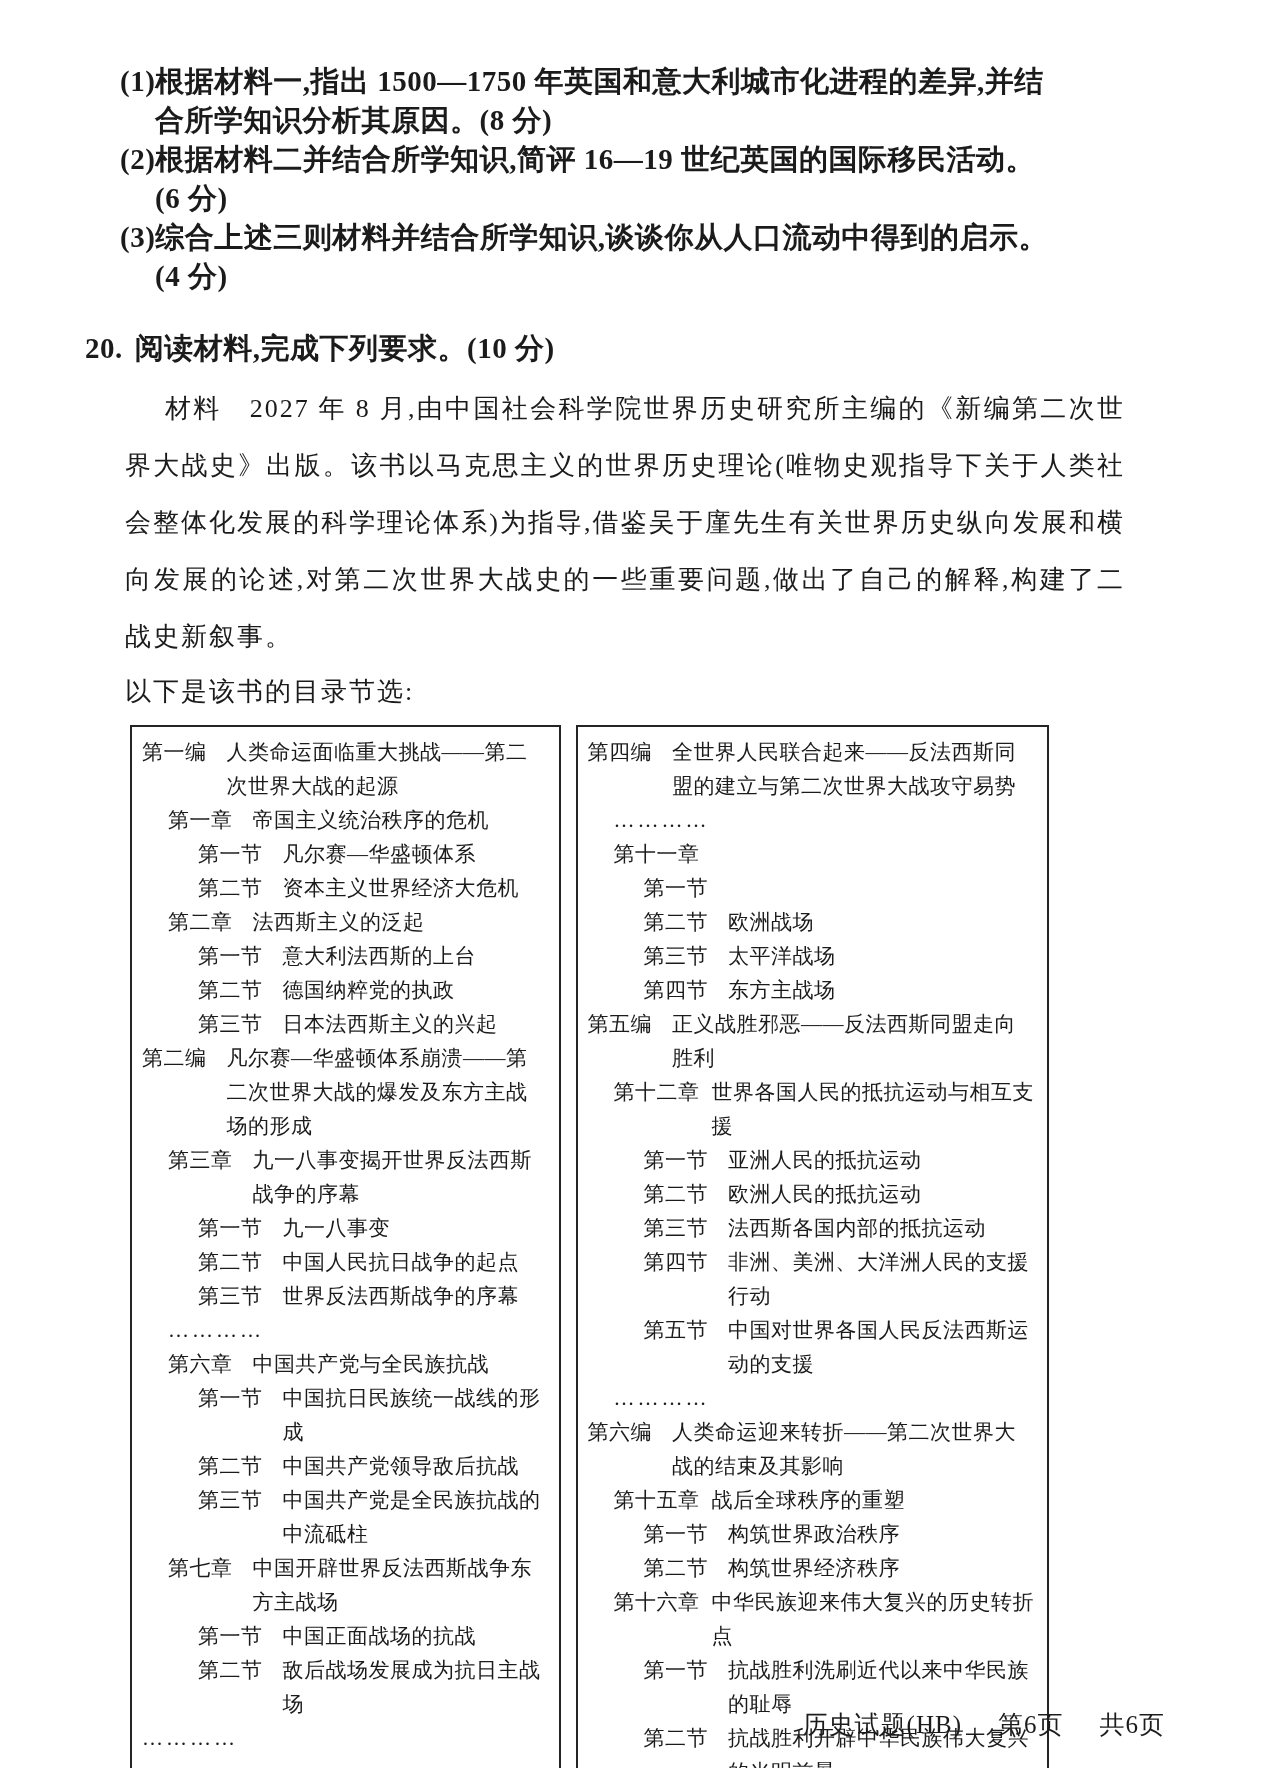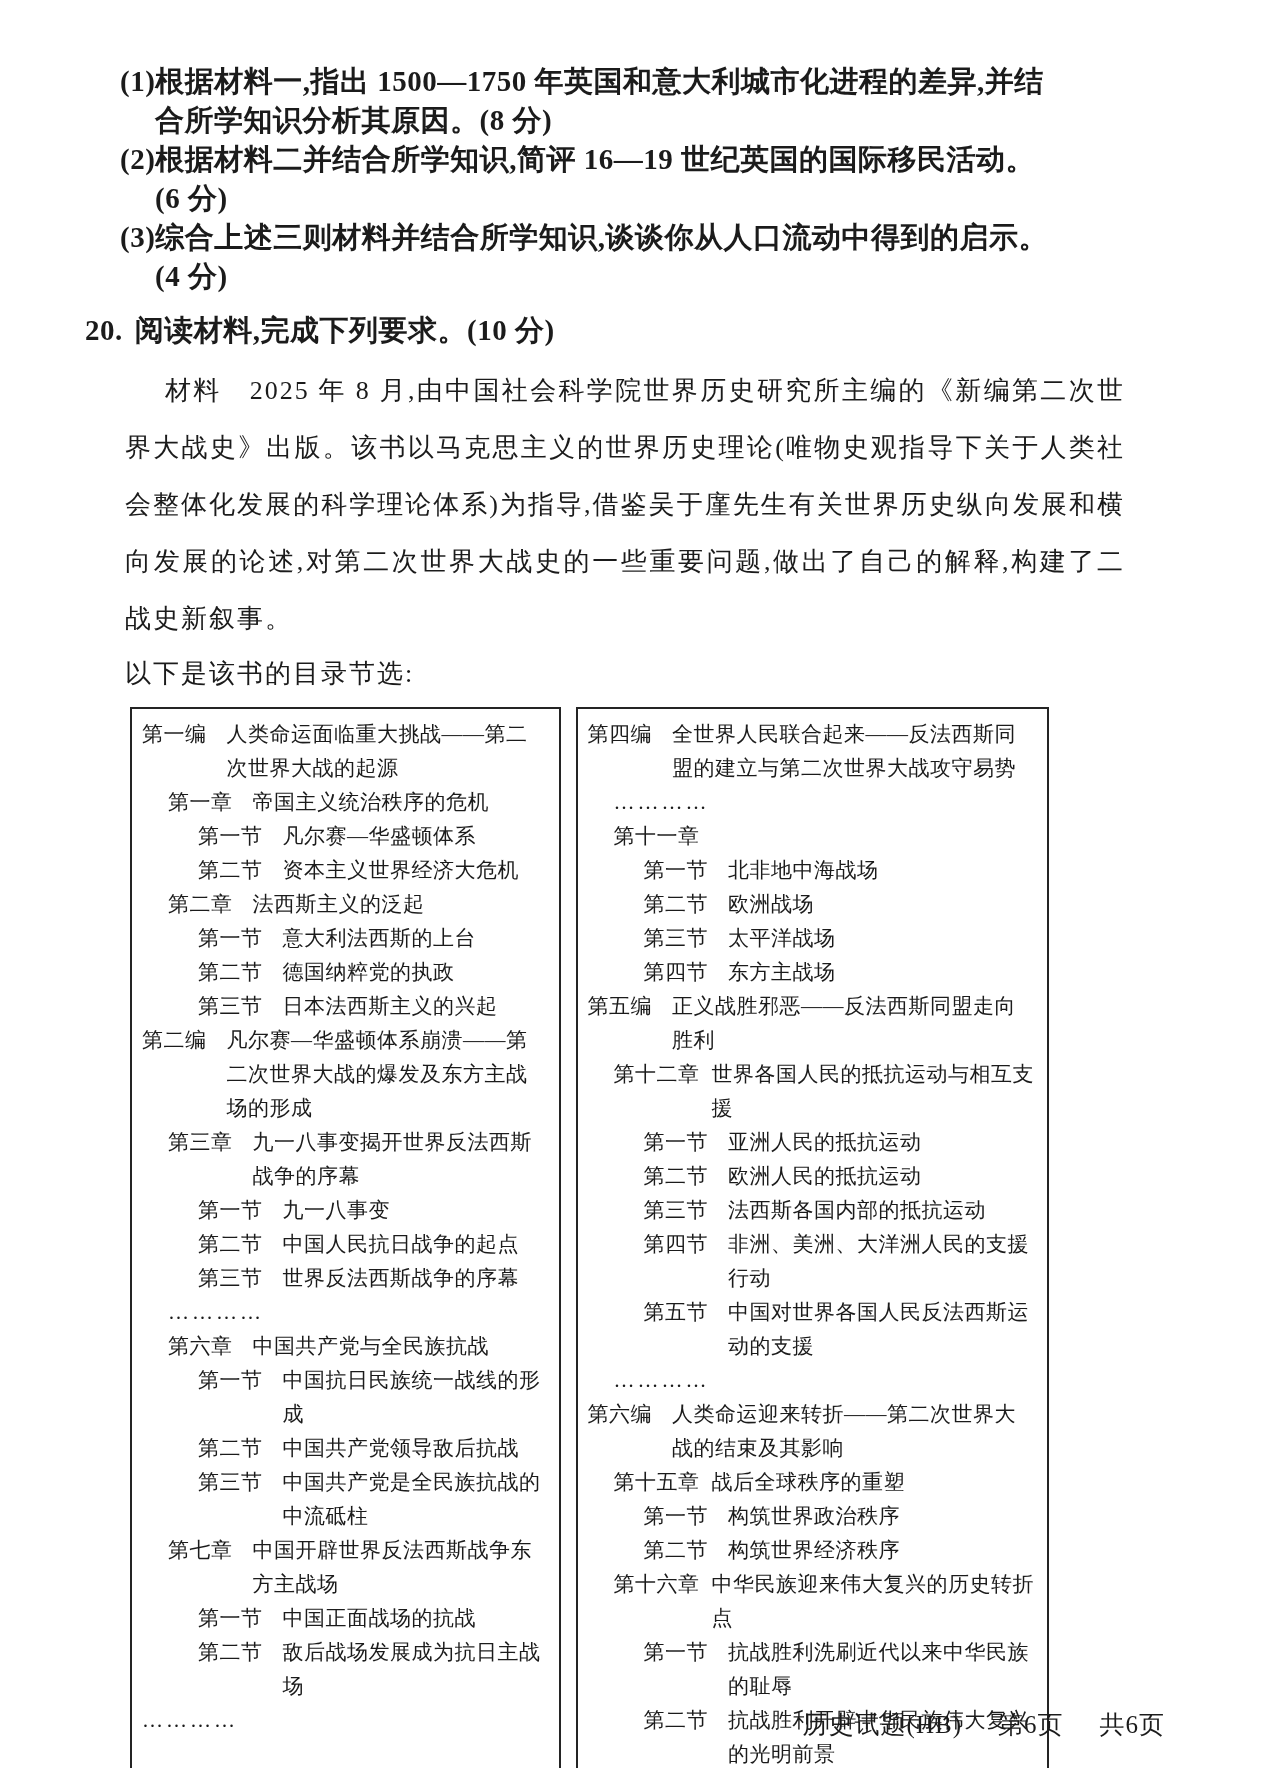--- a/index.html
+++ b/index.html
@@ -14,21 +14,21 @@
   .page { padding:62px 123px 0 85px; width:1172px; height:1768px; position:relative; }
 
   
   .part {
     font-size:29px; line-height:39px; font-weight:600; letter-spacing:0.5px;
     margin-left:35px; padding-left:35px; text-indent:-35px;
   }
 
   
   .q20-line {
-    margin-top:15px;
+    margin-top:33px;
     font-size:29px; line-height:39px; font-weight:600; letter-spacing:0.5px;
   }
   .q20-line .qnum { margin-right:12px; }
 
   
   .material {
     margin:12px 0 0 40px; width:1000px;
     font-size:26px; line-height:57px; letter-spacing:2px;
     text-align:justify; text-indent:40px; font-weight:400;
   }
@@ -75,21 +75,21 @@
     <div class="part"><span>(1)</span><span>根据材料一,指出 1500—1750 年英国和意大利城市化进程的差异,并结合所学知识分析其原因。(8 分)</span></div>
     <div class="part"><span>(2)</span><span>根据材料二并结合所学知识,简评 16—19 世纪英国的国际移民活动。(6 分)</span></div>
     <div class="part"><span>(3)</span><span>综合上述三则材料并结合所学知识,谈谈你从人口流动中得到的启示。(4 分)</span></div>
   </section>
 
   <div class="q20-line">
     <span class="qnum">20.</span><span>阅读材料,完成下列要求。(10 分)</span>
   </div>
 
   <p class="material">
-    <span class="mlabel">材料</span><span>2025 年 8 月,由中国社会科学院世界历史研究所主编的《新编第二次世界大战史》出版。该书以马克思主义的世界历史理论(唯物史观指导下关于人类社会整体化发展的科学理论体系)为指导,借鉴吴于廑先生有关世界历史纵向发展和横向发展的论述,对第二次世界大战史的一些重要问题,做出了自己的解释,构建了二战史新叙事。</span>
+    <span class="mlabel">材料</span><span>2027 年 8 月,由中国社会科学院世界历史研究所主编的《新编第二次世界大战史》出版。该书以马克思主义的世界历史理论(唯物史观指导下关于人类社会整体化发展的科学理论体系)为指导,借鉴吴于廑先生有关世界历史纵向发展和横向发展的论述,对第二次世界大战史的一些重要问题,做出了自己的解释,构建了二战史新叙事。</span>
   </p>
 
   <p class="toc-intro">以下是该书的目录节选:</p>
 
   <div class="toc-wrap">
     <div class="toc-box left">
         <div class="toc-row lvl0">
           <span class="toc-label">第一编</span>
           <span class="toc-text">人类命运面临重大挑战——第二次世界大战的起源</span>
         </div>
@@ -176,21 +176,20 @@
         <div class="toc-row lvl0">
           <span class="toc-label">第四编</span>
           <span class="toc-text">全世界人民联合起来——反法西斯同盟的建立与第二次世界大战攻守易势</span>
         </div>
         <div class="toc-row lvl1 dots">…………</div>
         <div class="toc-row lvl1">
           <span class="toc-label">第十一章</span>
         </div>
         <div class="toc-row lvl2">
           <span class="toc-label">第一节</span>
-          <span class="toc-text">北非地中海战场</span>
         </div>
         <div class="toc-row lvl2">
           <span class="toc-label">第二节</span>
           <span class="toc-text">欧洲战场</span>
         </div>
         <div class="toc-row lvl2">
           <span class="toc-label">第三节</span>
           <span class="toc-text">太平洋战场</span>
         </div>
         <div class="toc-row lvl2">

